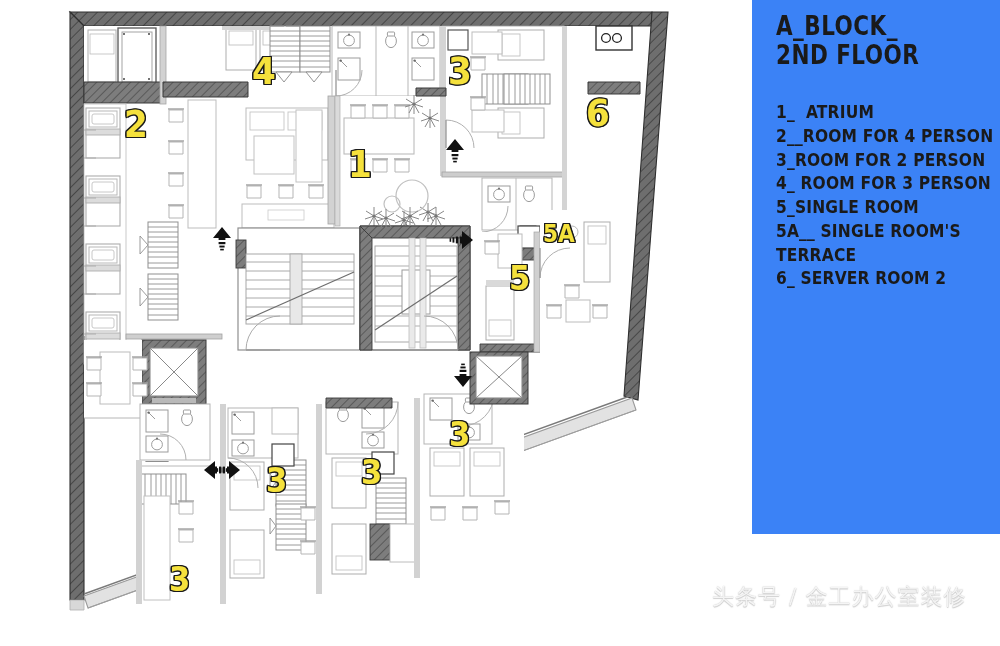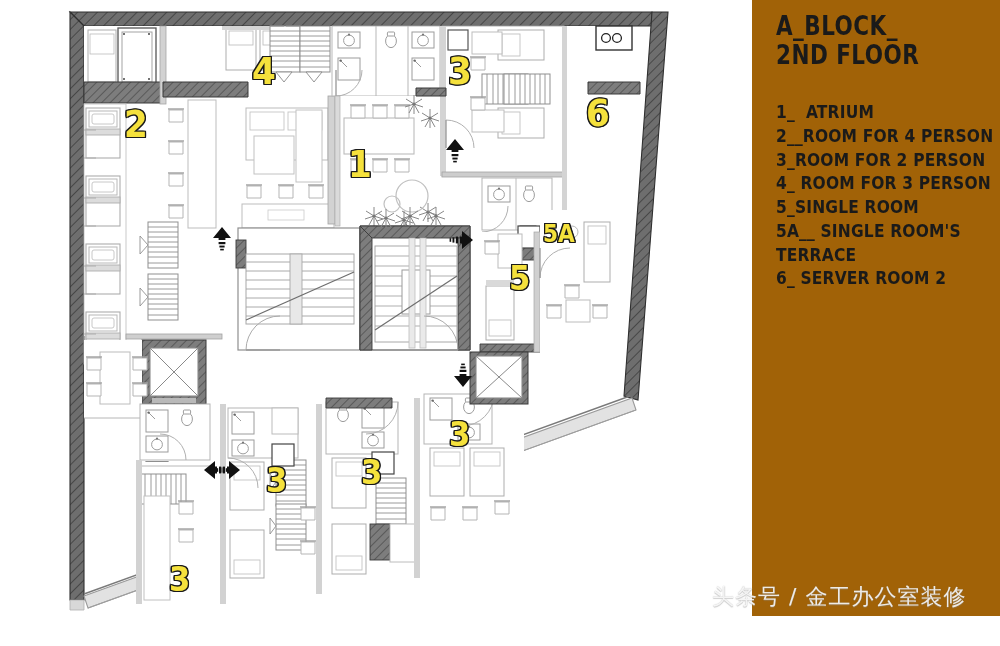--- a/index.html
+++ b/index.html
@@ -3,22 +3,22 @@
 <meta charset="utf-8">
 <style>
   * { margin:0; padding:0; box-sizing:border-box; }
   html,body { width:1000px; height:646px; overflow:hidden; background:#ffffff; }
   body { font-family:"Liberation Sans", sans-serif; }
 
   #root { position:relative; width:1000px; height:646px; background:#fff; }
 
   
   #legend-panel {
-    position:absolute; left:752px; top:0; width:248px; height:616px;
-    background:#a16207;
+    position:absolute; left:752px; top:0; width:248px; height:534px;
+    background:#3b82f6;
   }
   #legend-title {
     position:absolute; left:24px; top:12px; width:215px;
     font-family:"DejaVu Sans Condensed","Liberation Sans", sans-serif;
     font-weight:bold; font-size:26px; line-height:1.12;
     letter-spacing:0.5px; color:#1a1a1a;
     transform:scaleX(0.92); transform-origin:left top;
     white-space:pre-line;
   }
   #legend-list {

